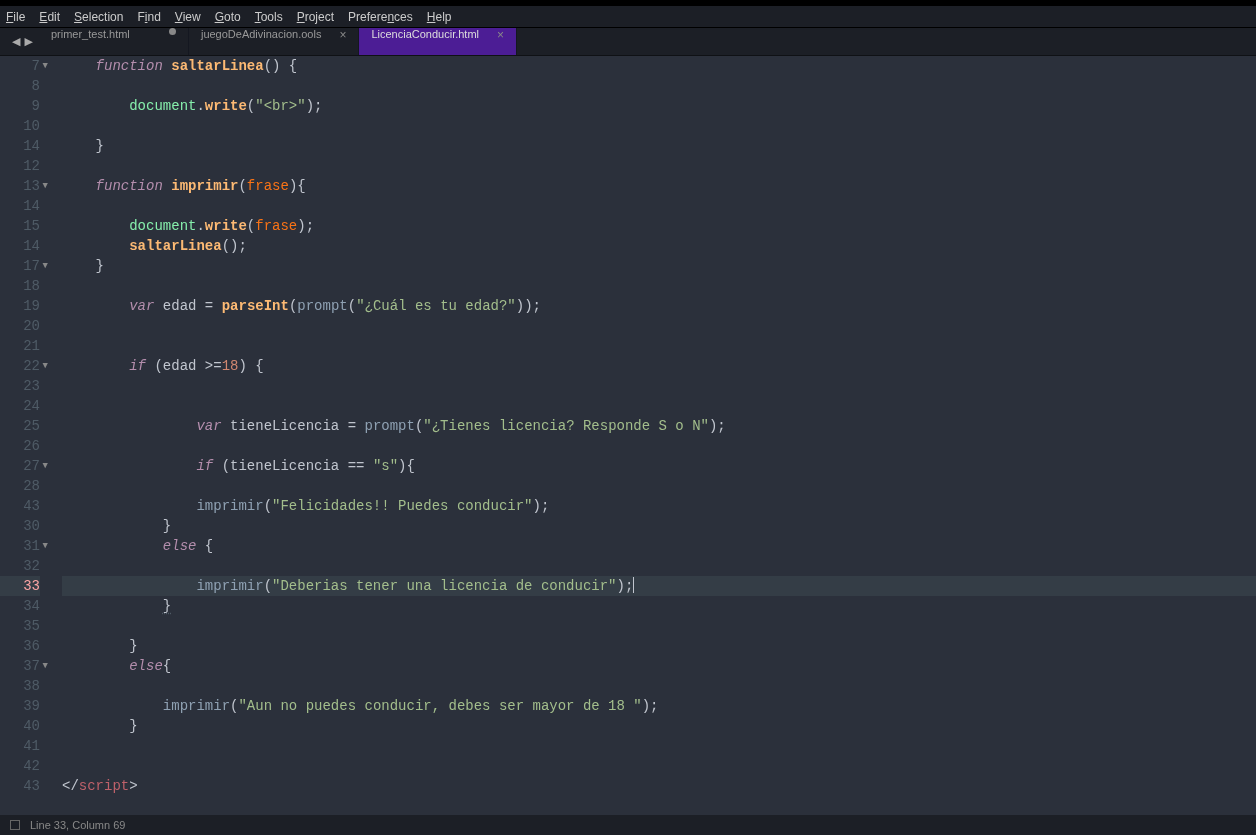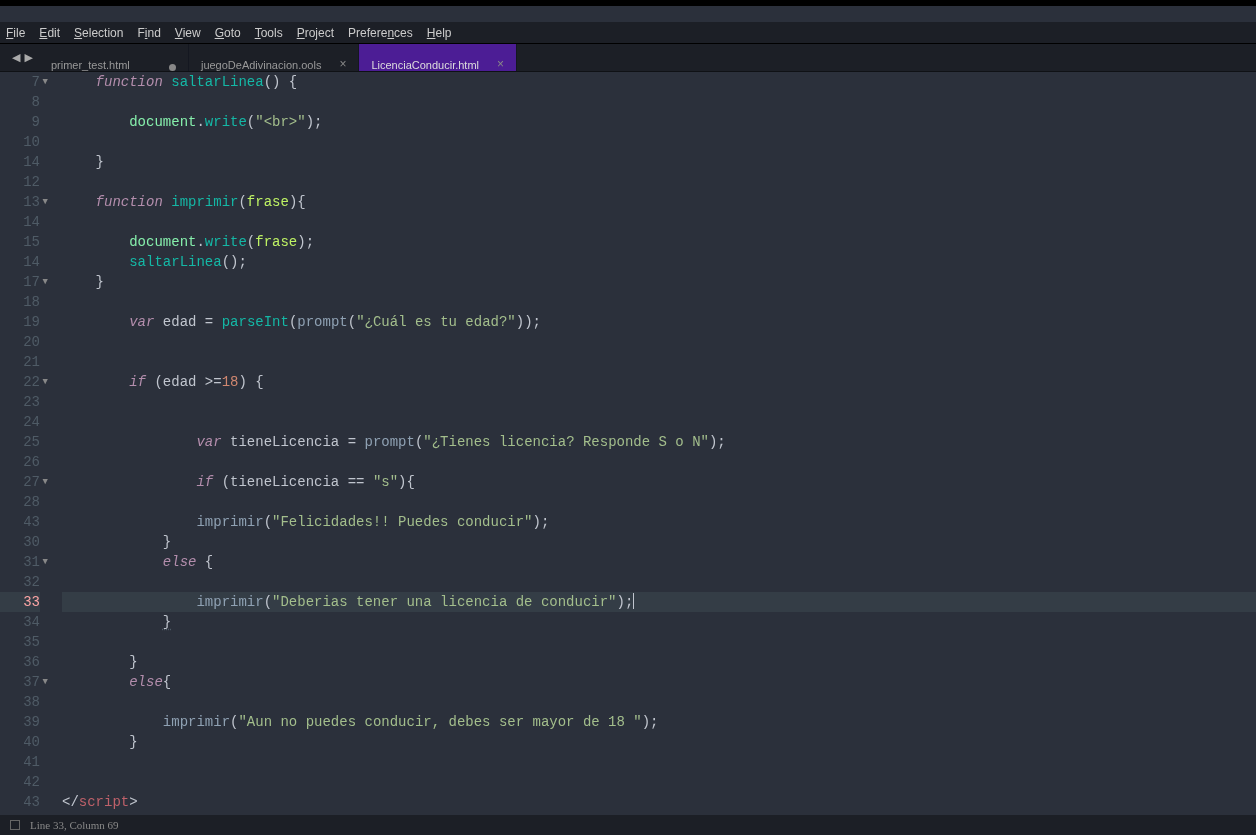--- a/index.html
+++ b/index.html
@@ -21,21 +21,20 @@
   .menubar {
     display: flex;
     background: #1c1f26;
     height: 22px;
     align-items: center;
     padding: 0 6px;
     gap: 14px;
     font-family: "Segoe UI", sans-serif;
     font-size: 12px;
     border-bottom: 1px solid #000;
-    margin-top: 16px;
   }
   .menubar .menu-item {
     color: #ccc;
     cursor: default;
   }
   .menubar .menu-item .ul { text-decoration: underline; }
   .tabbar {
     display: flex;
     background: #1c1f26;
     height: 28px;
@@ -47,21 +46,21 @@
   }
   .nav-arrows {
     display: flex;
     align-items: center;
     gap: 4px;
     padding: 0 6px;
     color: #aaa;
   }
   .tab {
     display: flex;
-    align-items: flex-end;
+    align-items: flex-start;
     padding: 0 12px;
     color: #999;
     gap: 18px;
     border-right: 1px solid #141720;
     min-width: 150px;
     justify-content: space-between;
   }
   .tab.active {
     background: #4c1d95;
     color: #ddd;
@@ -106,24 +105,24 @@
     flex: 1;
     padding-left: 14px;
     white-space: pre;
     position: relative;
   }
   .code .line {
     height: 20px;
   }
   .code .line.hl { background: #343d46; }
   .kw { color: #b48ead; font-style: italic; }
-  .fn { color: #14b8a6; }
+  .fn { color: #fdba74; font-weight: bold; }
   .fn-call { color: #8fa1b3; }
   .ident { color: #86efac; }
-  .par { color: #bef264; }
+  .par { color: #f97316; }
   .op { color: #c0c5ce; }
   .punc { color: #c0c5ce; }
   .str { color: #a3be8c; }
   .num { color: #d08770; }
   .tag { color: #bf616a; }
   .cursor {
     border-left: 1px solid #c0c5ce;
     display:inline-block;
     height: 16px;
     vertical-align: middle;
@@ -131,21 +130,21 @@
     animation: blink 1s step-end infinite;
   }
   @keyframes blink { 50% { opacity: 0; } }
   .underline { text-decoration: underline dotted #4f5b66; text-underline-offset: 3px; }
   .statusbar {
     height: 20px;
     background: #1c1f26;
     display: flex;
     align-items: center;
     padding: 0 10px;
-    font-family: Liberation Serif, serif;
+    font-family: Liberation Sans, sans-serif;
     font-size: 11px;
     color: #888;
     gap: 10px;
   }
   .statusbar .box {
     width: 10px; height: 10px; border: 1px solid #666;
   }
 </style>
 </head>
 <body>

